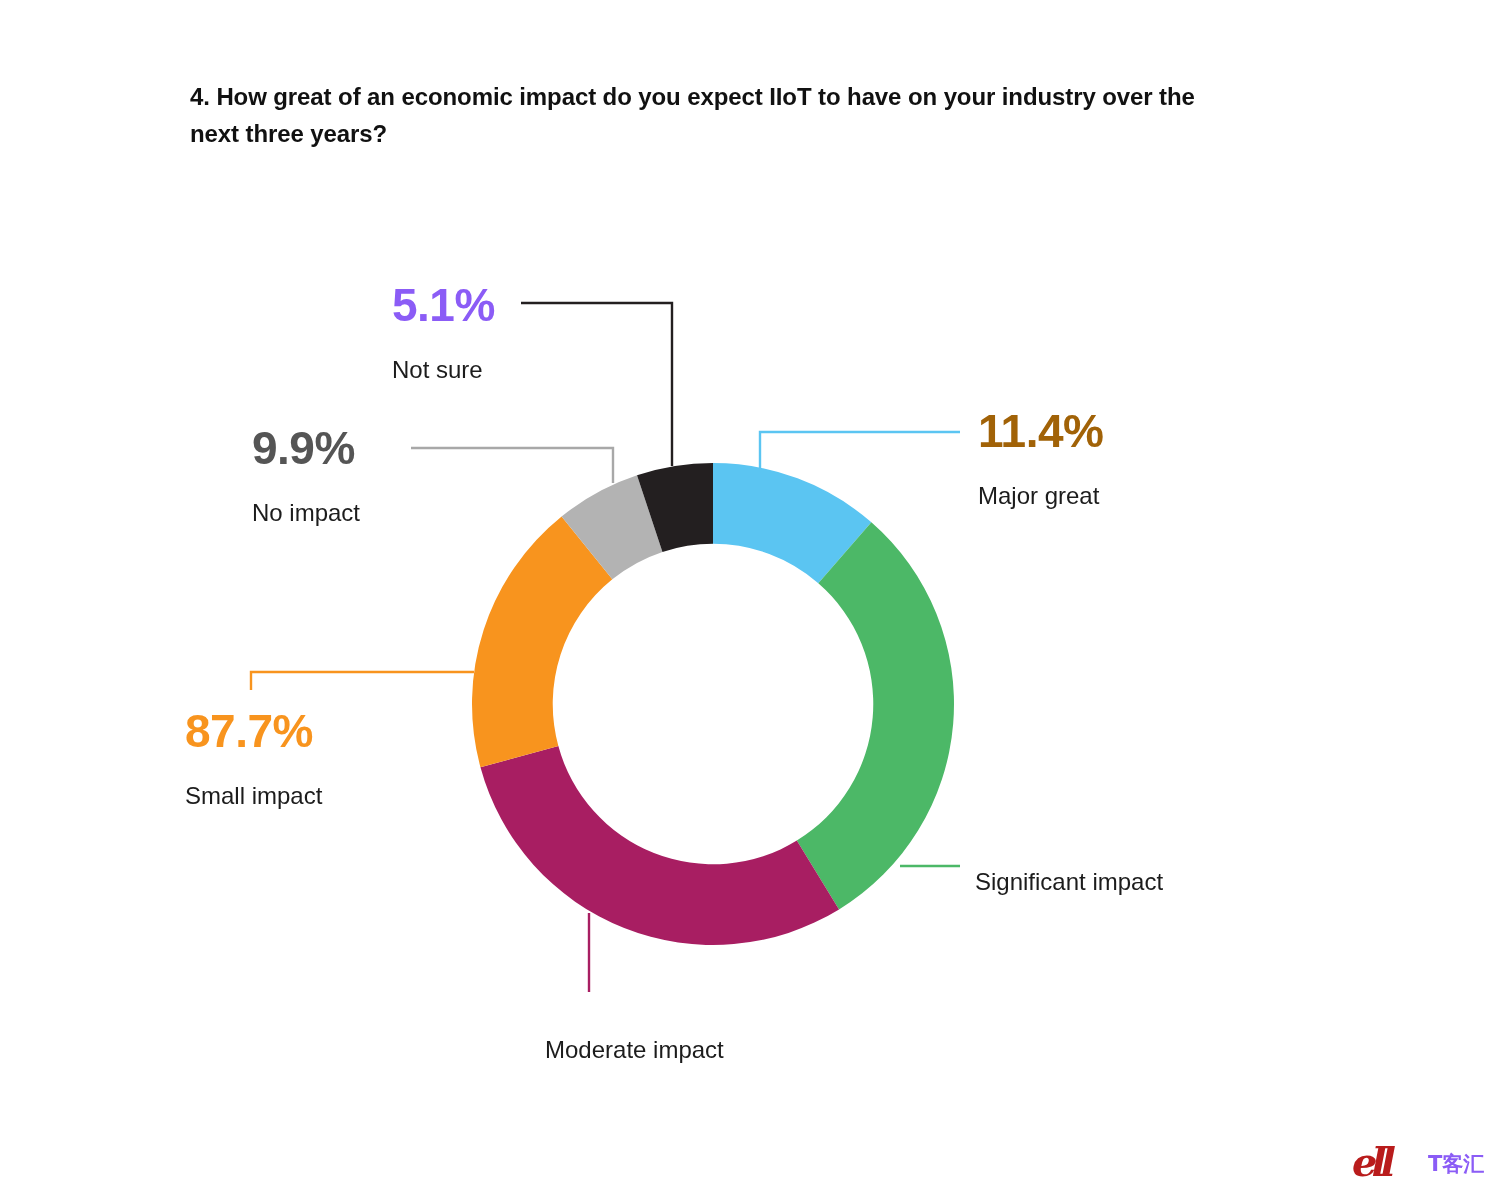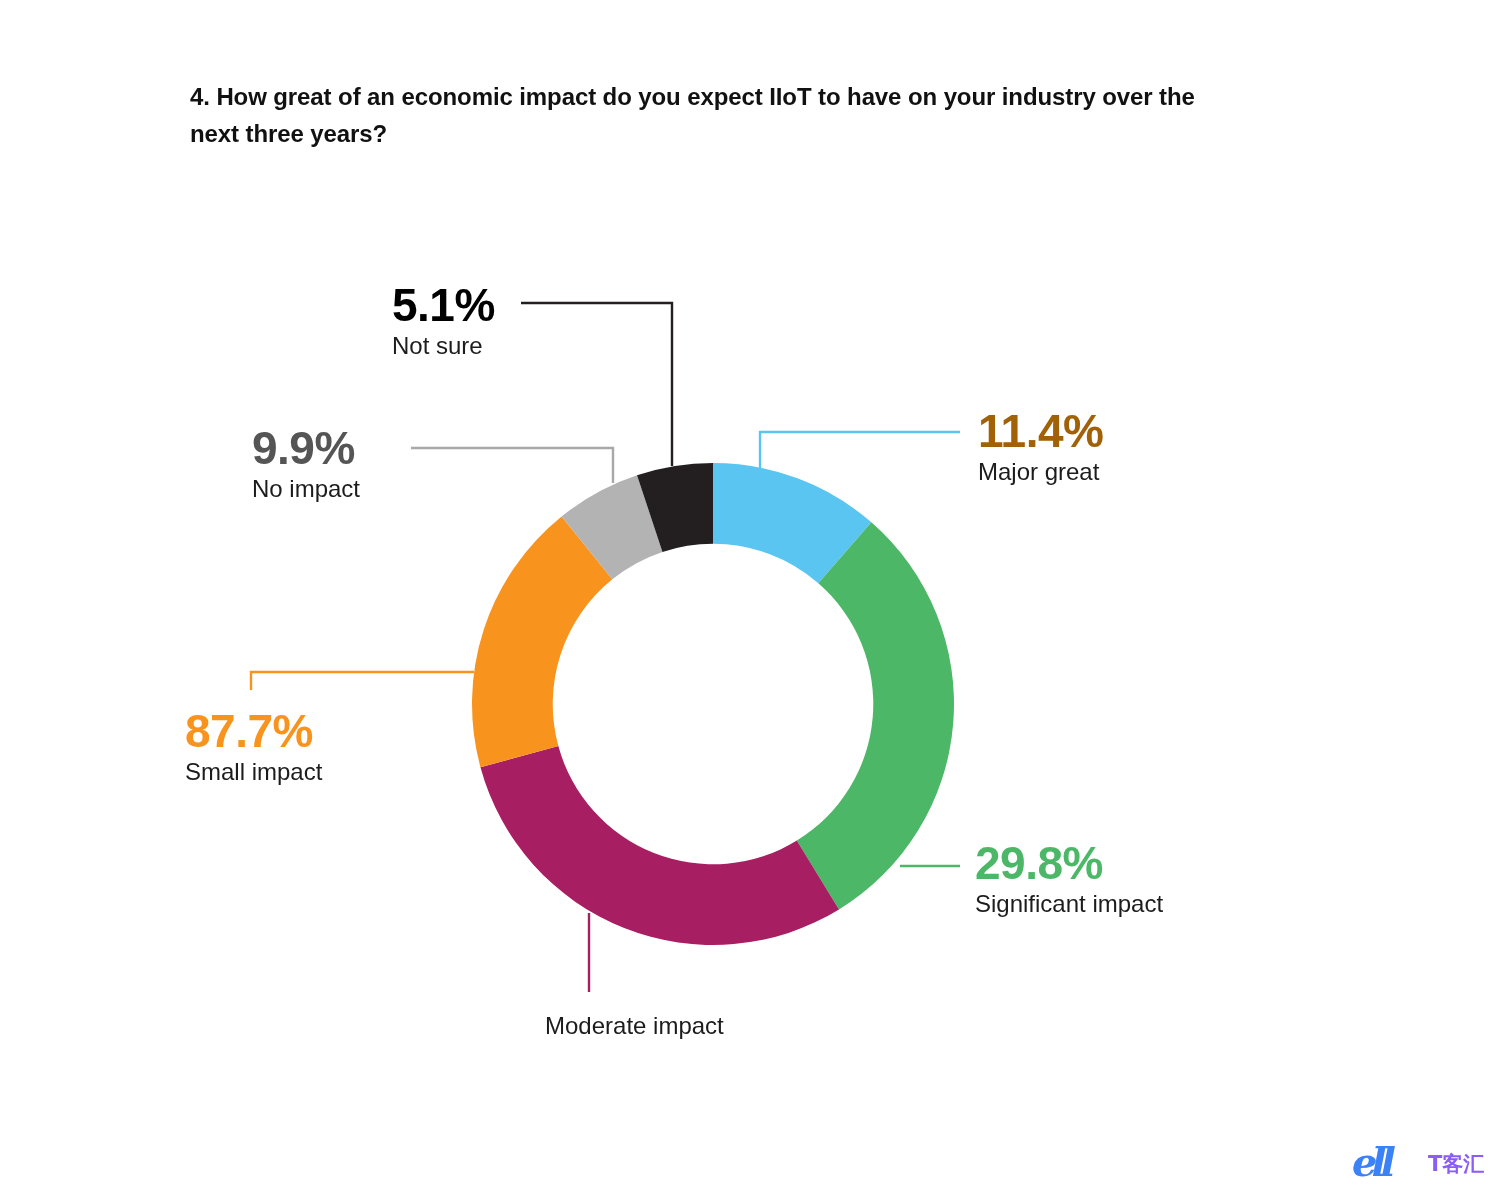--- a/index.html
+++ b/index.html
@@ -40,52 +40,52 @@
     font-weight: bold;
     line-height: 1.0;
     letter-spacing: -0.5px;
     white-space: nowrap;
   }
   .callout .lbl {
     font-size: 24px;
     font-weight: normal;
     color: #1c1c1c;
     line-height: 1.0;
-    margin-top: 6px;
+    margin-top: 30px;
     white-space: nowrap;
   }
   #callout-major     { left: 978px; top: 408px; }
   #callout-major .pct { color: #a16207; }
   #callout-significant { left: 975px; top: 840px; }
   #callout-significant .pct { color: #4cb867; }
   #callout-moderate  { left: 545px; top: 1008px; }
   #callout-moderate .pct { color: #a81e62; }
   #callout-small     { left: 185px; top: 708px; }
   #callout-small .pct { color: #f8941e; }
   #callout-noimpact  { left: 252px; top: 425px; }
   #callout-noimpact .pct { color: #555555; }
   #callout-notsure   { left: 392px; top: 282px; }
-  #callout-notsure .pct { color: #000000; }
+  #callout-notsure .pct { color: #8b5cf6; }
 
   #brand-logo {
     position: absolute;
     left: 1352px;
     top: 1138px;
     width: 140px;
     height: 52px;
   }
   #logo-mark {
     position: absolute;
     left: 0;
     top: 4px;
     font-family: "DejaVu Serif", serif;
     font-style: italic;
     font-weight: bold;
     font-size: 40px;
-    color: #3b82f6;
+    color: #b91c1c;
     letter-spacing: -6px;
     line-height: 1;
   }
   #logo-text {
     position: absolute;
     left: 76px;
     top: 16px;
     font-family: "DejaVu Sans", sans-serif;
     font-weight: bold;
     font-size: 21px;
@@ -132,21 +132,20 @@
     <polyline stroke="#231f20" points="672,466 672,303 521,303"></polyline>
   </g>
 </svg>
 
 <div class="callout" id="callout-major">
   <div class="pct">11.4%</div>
   <div class="lbl">Major great</div>
 </div>
 
 <div class="callout" id="callout-significant">
-  <div class="pct">29.8%</div>
   <div class="lbl">Significant impact</div>
 </div>
 
 <div class="callout" id="callout-moderate">
   <div class="lbl">Moderate impact</div>
 </div>
 
 <div class="callout" id="callout-small">
   <div class="pct">87.7%</div>
   <div class="lbl">Small impact</div>

